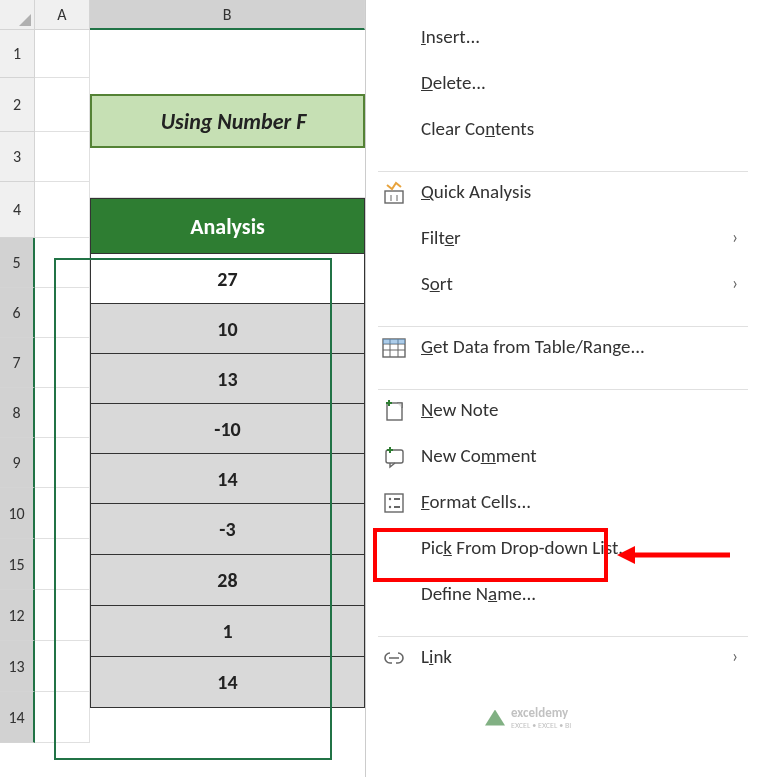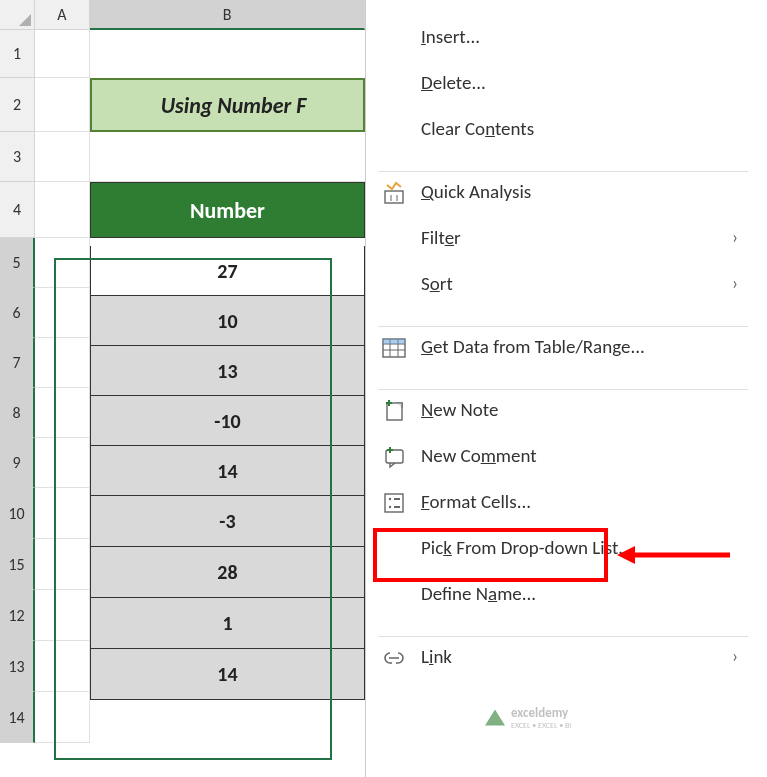--- a/index.html
+++ b/index.html
@@ -79,21 +79,21 @@
     }
     .cell-a {
       height: 50px;
       border-right: 1px solid #e0e0e0;
       border-bottom: 1px solid #e0e0e0;
     }
     .cells-col-b {
       position: absolute;
       left: 55px;
       width: 275px;
-      top: 0;
+      top: 16px;
     }
     .title-banner {
       margin-top: 48px;
       height: 54px;
       background: #c6e0b4;
       border: 2px solid #548235;
       display: flex;
       align-items: center;
       justify-content: center;
       padding-left: 12px;
@@ -122,21 +122,21 @@
       align-items: center;
       justify-content: center;
       font-size: 20px;
       font-weight: bold;
       color: #222;
       border-left: 1.5px solid #333;
       border-right: 1.5px solid #333;
       border-bottom: 1.5px solid #333;
       background: #d9d9d9;
     }
-    .data-cell.first { background: #fff; margin-top: 8px; }
+    .data-cell.first { background: #fff; }
     .selection-overlay {
       position: absolute;
       left: 54px;
       top: 258px;
       width: 278px;
       height: 502px;
       border: 2.5px solid #217346;
       pointer-events: none;
     }
     .context-menu {
@@ -254,21 +254,21 @@
         <div class="cell-a" style="height:50px"></div>
         <div class="cell-a" style="height:51px"></div>
         <div class="cell-a" style="height:51px"></div>
         <div class="cell-a" style="height:51px"></div>
         <div class="cell-a" style="height:51px"></div>
         <div class="cell-a" style="height:51px"></div>
       </div>
       <div class="cells-col-b">
         <div class="title-banner">Using Number F</div>
         <div class="spacer-row"></div>
-        <div class="table-header">Number</div>
+        <div class="table-header">Analysis</div>
         <div class="data-cell first">27</div>
         <div class="data-cell">10</div>
         <div class="data-cell">13</div>
         <div class="data-cell">-10</div>
         <div class="data-cell">14</div>
         <div class="data-cell" style="height:51px">-3</div>
         <div class="data-cell" style="height:51px">28</div>
         <div class="data-cell" style="height:51px">1</div>
         <div class="data-cell" style="height:51px">14</div>
       </div>

